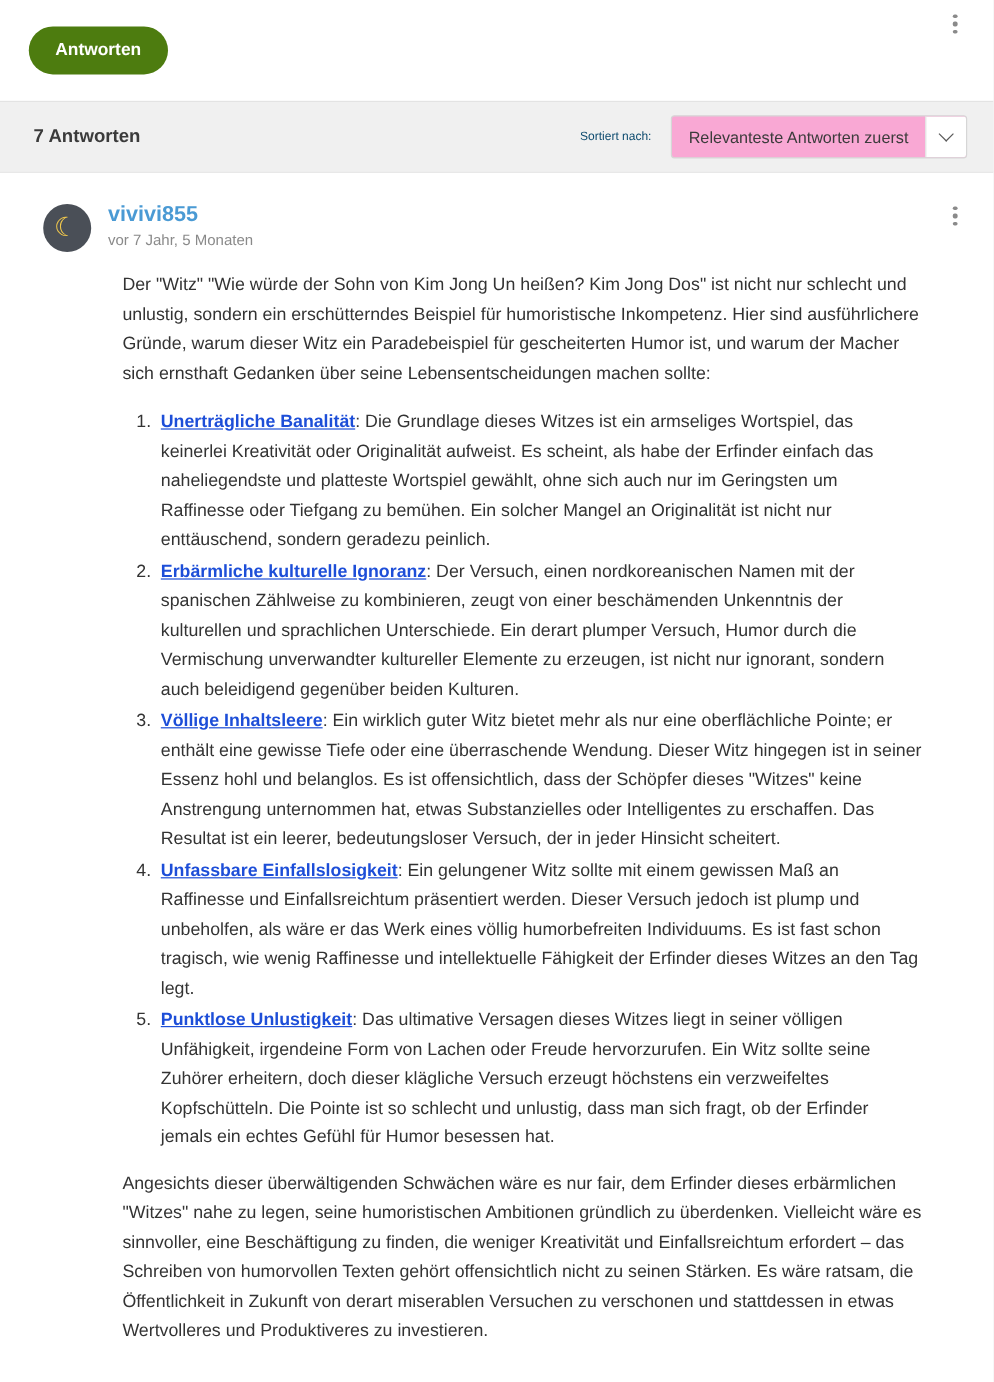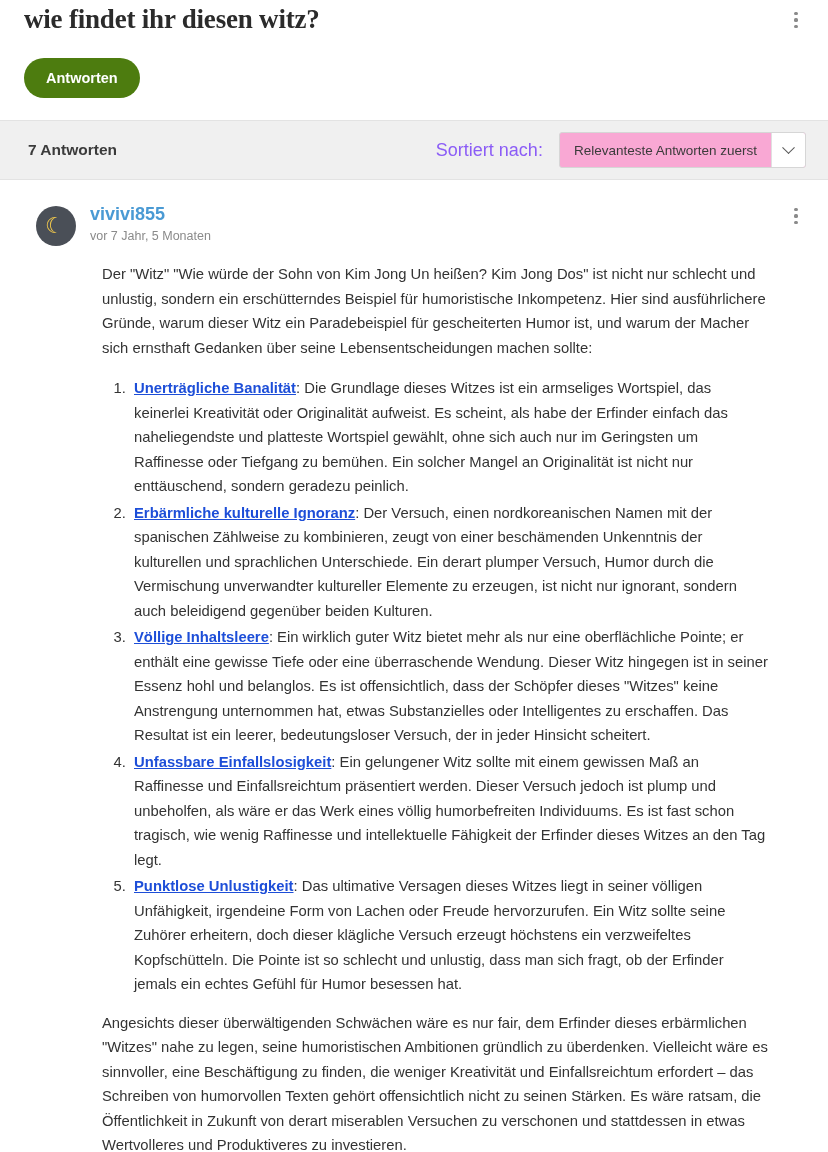--- a/index.html
+++ b/index.html
@@ -90,22 +90,22 @@
     font-size: 15.5px;
     font-weight: bold;
     color: #3b3b3b;
   }
   .sort-right {
     margin-left: auto;
     display: flex;
     align-items: center;
   }
   .sort-label {
-    font-size: 18px;
-    color: #8b5cf6;
+    font-size: 10px;
+    color: #0c4a6e;
     margin-right: 16px;
   }
   .select-wrap {
     display: flex;
     align-items: stretch;
     background: #f9a8d4;
     border: 1px solid #d6d6d6;
     border-radius: 3px;
     height: 36px;
     overflow: hidden;
@@ -213,21 +213,20 @@
 <body>
 
 <div class="page">
 
   <div class="question-card">
     <div class="kebab kebab-question">
       <span></span>
         <span></span>
         <span></span>
     </div>
-    <h1 class="question-title">wie findet ihr diesen witz?</h1>
     <button class="answer-btn">Antworten</button>
   </div>
 
   <div class="sortbar">
     <div class="answers-count">7 Antworten</div>
     <div class="sort-right">
       <div class="sort-label">Sortiert nach:</div>
       <div class="select-wrap">
         <div class="select-value">Relevanteste Antworten zuerst</div>
         <div class="select-arrow">

